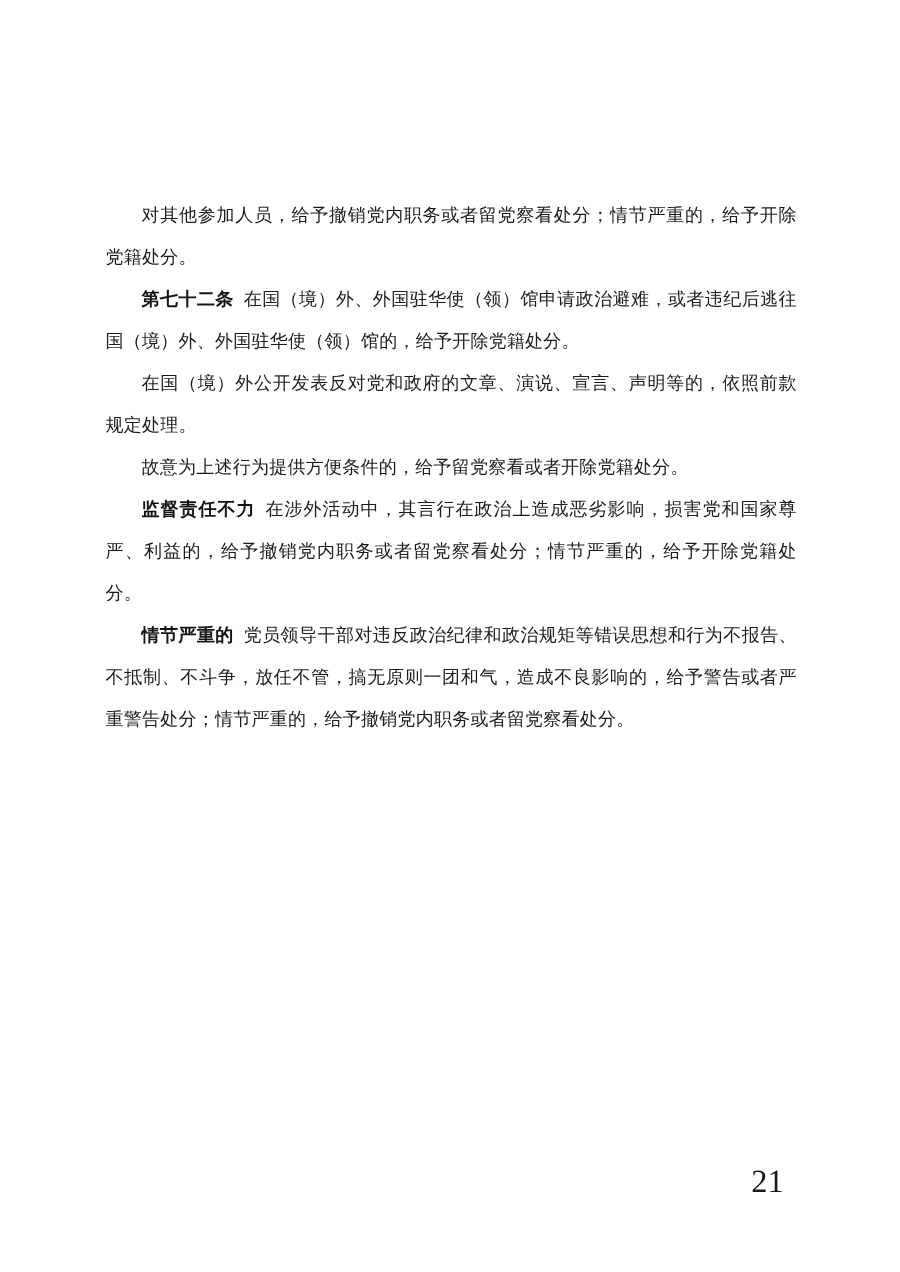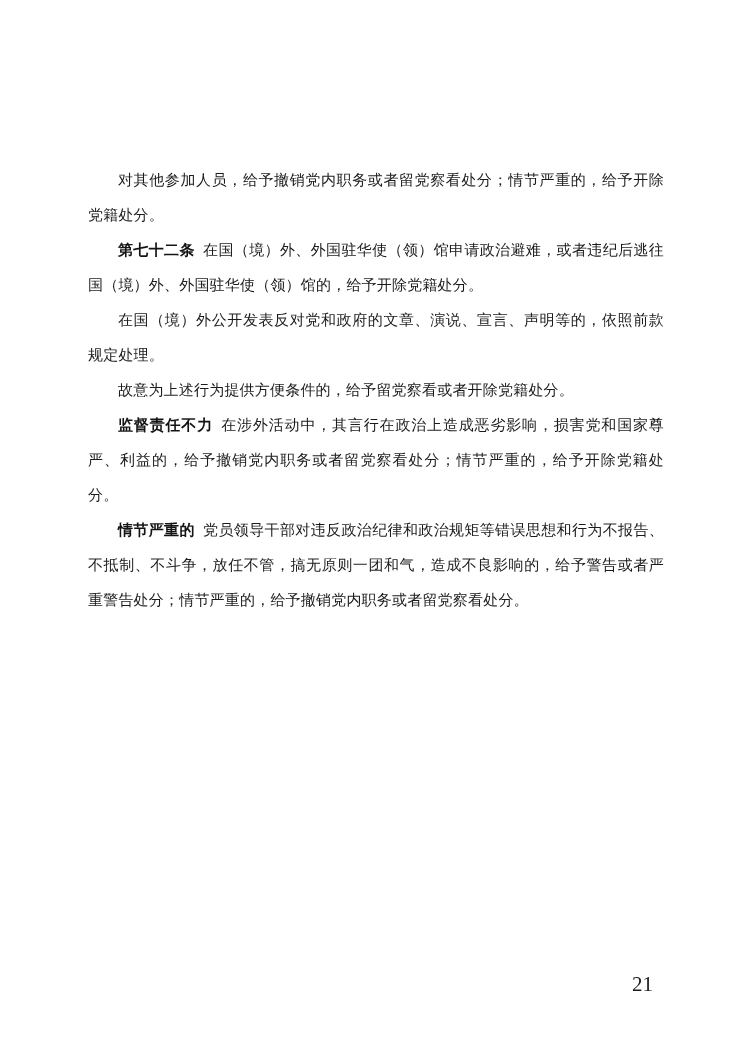--- a/index.html
+++ b/index.html
@@ -35,21 +35,21 @@
   }
   .article-heading {
     font-weight: bold;
     color: #141414;
     margin-right: 0.55em;
   }
   .page-number {
     position: absolute;
     right: 97px;
     top: 972px;
-    font-size: 21px;
+    font-size: 27px;
     line-height: 24px;
     color: #1b1b1b;
     font-family: "Liberation Serif", serif;
   }
 </style>
 </head>
 <body>
 
 <div class="page">
   <div class="text-block">

